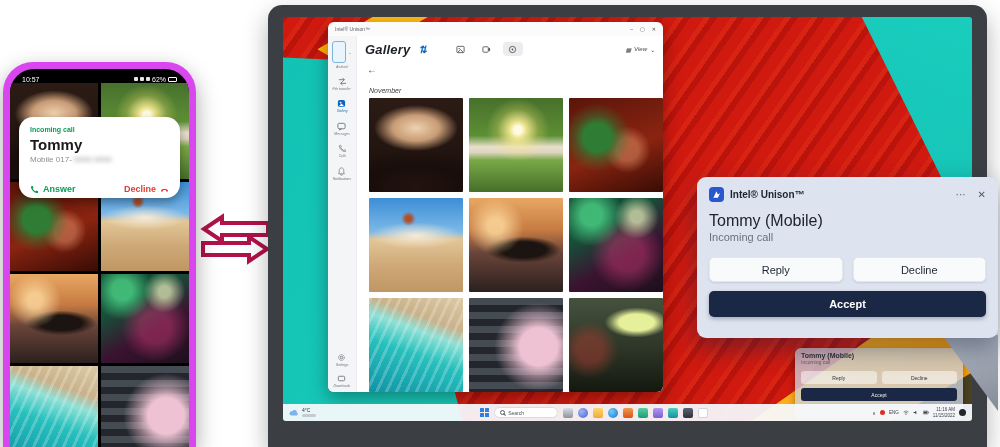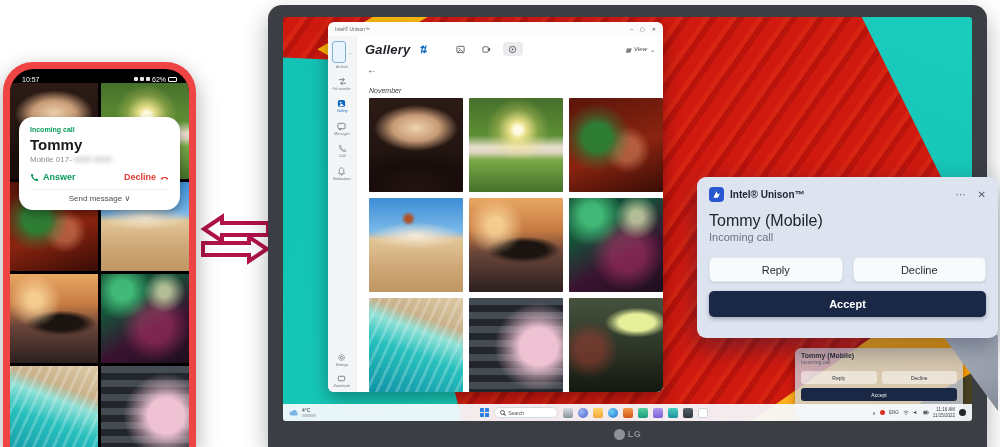--- a/index.html
+++ b/index.html
@@ -2,21 +2,21 @@
 <html><head>
 <meta charset="utf-8">
 <style>
   * { margin:0; padding:0; box-sizing:border-box; }
   html,body { width:1000px; height:447px; overflow:hidden; background:#fff;
     font-family:"Liberation Sans", sans-serif; }
   .abs { position:absolute; }
   #stage { position:relative; width:1000px; height:447px; background:#fff; }
 
   
-  #phone { left:3px; top:62px; width:193px; height:385px; background:#ef4444;
+  #phone { left:3px; top:62px; width:193px; height:385px; background:#d946ef;
     border-radius:30px 30px 0 0; padding:7px 7px 0 7px; z-index:20;
     box-shadow:0 8px 22px rgba(0,0,0,.35); }
   #phone-screen { position:relative; width:100%; height:100%; background:#000;
     border-radius:24px 24px 0 0; overflow:hidden; }
   #phone-status { position:absolute; left:0; right:0; top:0; height:20px; z-index:6;
     display:flex; justify-content:space-between; align-items:center; padding:0 12px;
     color:#fff; font-size:7px; text-shadow:0 0 2px rgba(0,0,0,.6); }
   .st-icons { display:flex; gap:2px; align-items:center; }
   .st-dot { width:4px; height:4px; background:#fff; border-radius:1px; opacity:.9; }
   .st-batt { width:9px; height:5px; border:1px solid #fff; border-radius:1px; }
@@ -27,21 +27,21 @@
 
   
   #call-card { position:absolute; left:9px; right:9px; top:48px; z-index:8;
     background:#fff; border-radius:14px; box-shadow:0 4px 10px rgba(0,0,0,.35);
     padding:9px 11px 4px 11px; }
   #cc-label { color:#0a9d58; font-size:7px; font-weight:bold; }
   #cc-name { color:#1b1b1b; font-size:15px; font-weight:bold; margin-top:3px; }
   #cc-number { color:#8a8f94; font-size:8px; margin-top:2px; display:flex; gap:2px; }
   #cc-number .masked { filter:blur(2px); }
   #cc-actions { display:flex; justify-content:space-between; align-items:center;
-    margin-top:8px; font-size:9px; font-weight:bold; }
+    margin-top:20px; font-size:9px; font-weight:bold; }
   .cc-act { display:flex; align-items:center; gap:4px; }
   .phone-glyph { width:9px; height:9px; }
   #cc-answer { color:#0a9d58; } #cc-decline { color:#e03c31; }
   #cc-send { border-top:1px solid #f0f0f0; margin-top:7px; padding:4px 0 3px 0;
     text-align:center; color:#4a4f55; font-size:8px; }
 
   
   #transfer { left:198px; top:213px; width:75px; height:52px; z-index:5; }
 
   
@@ -248,24 +248,20 @@
             </svg>
             <span>Answer</span>
           </span>
           <span class="cc-act" id="cc-decline">
             <span>Decline</span>
             <svg class="phone-glyph" viewBox="0 0 10 10">
               <path d="M1 6 C3 4 7 4 9 6 L8.4 7.6 L6.6 7 L6.6 5.8 C5.6 5.4 4.4 5.4 3.4 5.8 L3.4 7 L1.6 7.6 Z" fill="#e03c31"></path>
             </svg>
           </span>
         </div>
-        <div id="cc-send">
-          <span>Send message</span>
-          <span>∨</span>
-        </div>
       </div>
     </div>
   </div>
 
   <svg id="transfer" class="abs" viewBox="0 0 75 52">
     <path d="M24 4 L6 16 L24 28 L24 22 L70 22 L70 10 L24 10 Z" fill="none" stroke="#b0124a" stroke-width="4" stroke-linejoin="miter"></path>
     <path d="M51 24 L69 36 L51 48 L51 42 L5 42 L5 30 L51 30 Z" fill="none" stroke="#b0124a" stroke-width="4" stroke-linejoin="miter"></path>
   </svg>
 
   <div id="laptop" class="abs">
@@ -451,24 +447,20 @@
             </svg>
           <span id="tb-clock">
             <div>11:16 AM</div>
             <div>11/15/2022</div>
           </span>
           <span class="notif-badge"></span>
         </span>
       </div>
     </div>
 
-    <div id="chin">
-      <span class="lg-ring"></span>
-      <span class="lg-text">LG</span>
-    </div>
   </div>
 
   <div id="connector" class="abs"></div>
 
   <div id="popup" class="abs">
     <div id="pp-head">
       <span class="unison-logo">
         <svg viewBox="0 0 10 10">
             <path d="M1.5 8.5 L5 1.5 L6.5 5 L9 3.5 L6.5 8.5 Z" fill="#fff"></path>
           </svg>

